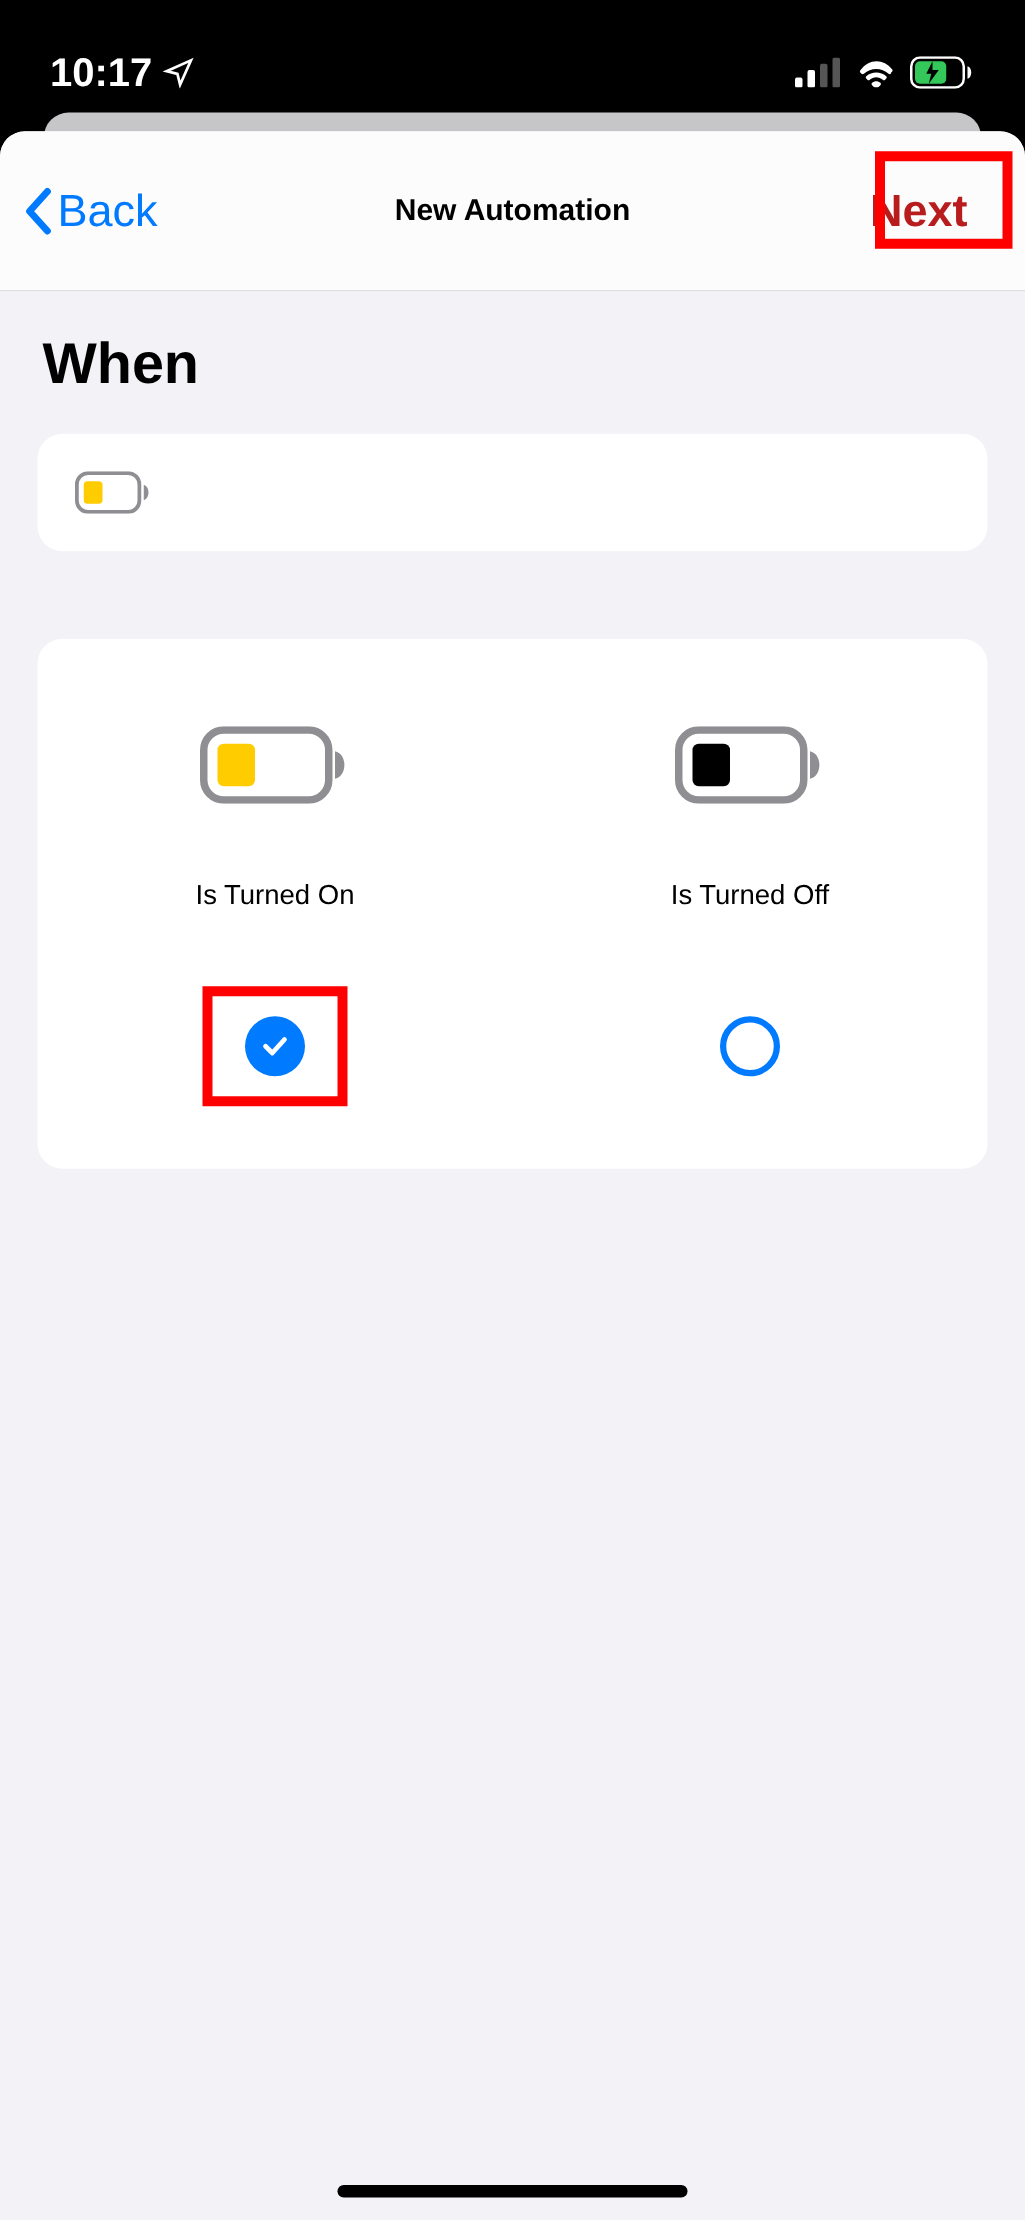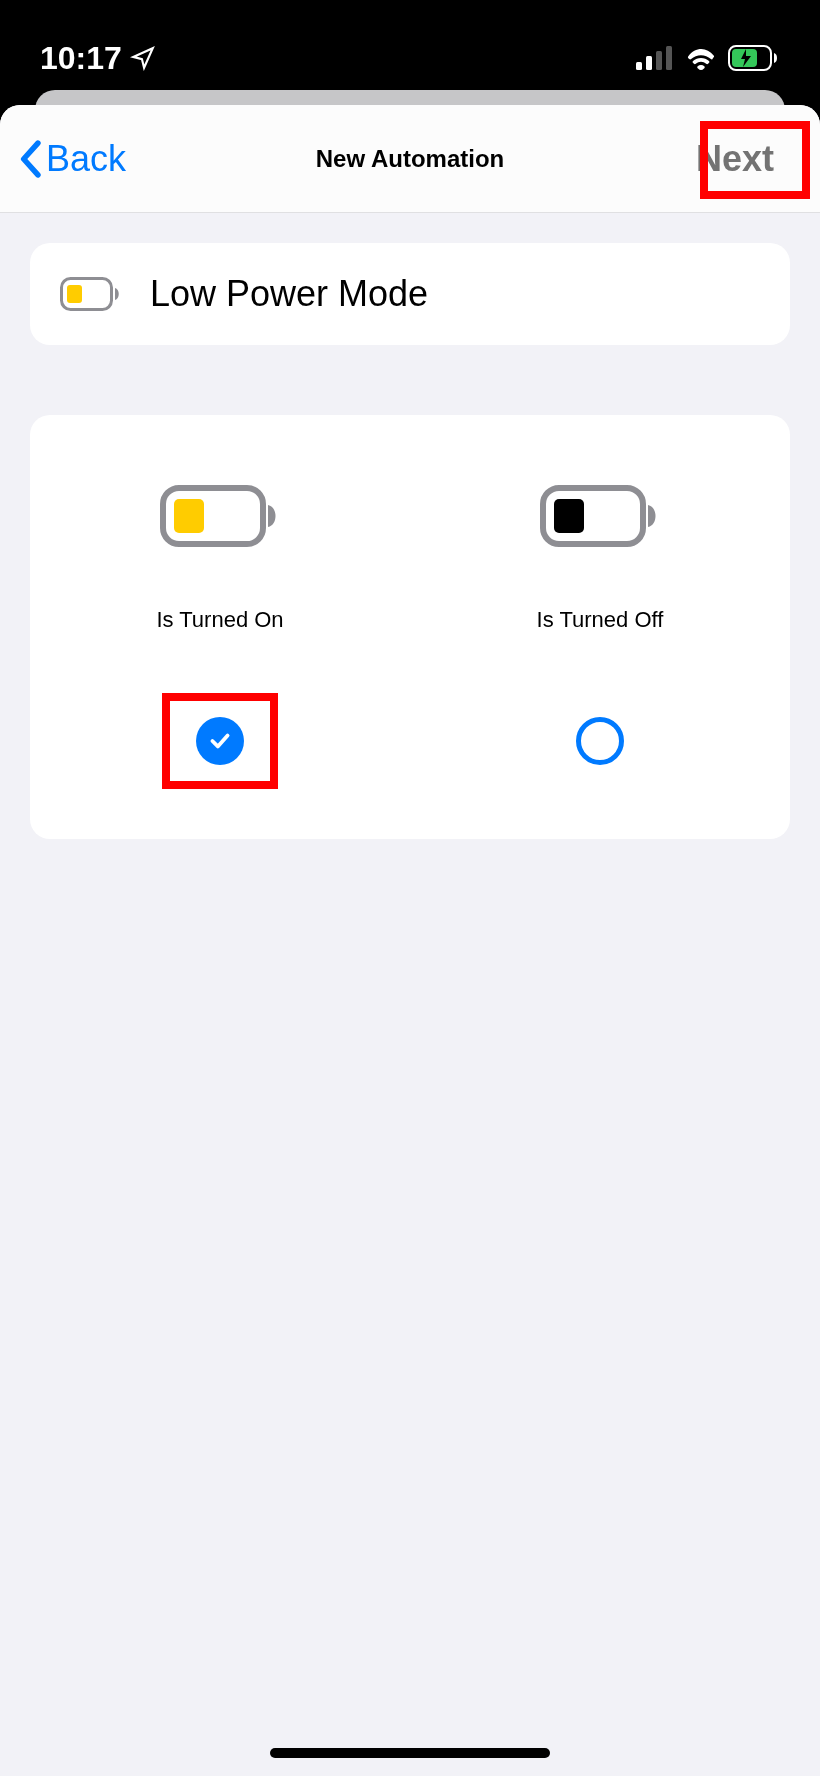--- a/index.html
+++ b/index.html
@@ -50,21 +50,21 @@
       position: absolute;
       top: 105px;
       left: 0;
       right: 0;
       bottom: 0;
       background: #f2f2f7;
       border-radius: 20px 20px 0 0;
       overflow: hidden;
     }
     .nav-bar {
-      height: 108px;
+      height: 128px;
       background: #fcfcfc;
       border-bottom: 1px solid #e0e0e2;
       display: flex;
       align-items: center;
       justify-content: space-between;
       padding: 0 18px;
       position: relative;
     }
     .nav-back {
       display: flex;
@@ -75,21 +75,21 @@
     }
     .nav-title {
       position: absolute;
       left: 50%;
       transform: translateX(-50%);
       font-size: 24px;
       font-weight: 600;
       color: #000;
     }
     .nav-next {
-      color: #737373;
+      color: #b91c1c;
       font-size: 36px;
       font-weight: 600;
       padding: 6px 28px;
     }
     .content {
       padding: 30px 30px;
     }
     .section-title {
       font-size: 46px;
       font-weight: 700;
@@ -207,28 +207,28 @@
         <path d="M12 2 L3 12 L12 22" stroke="#007aff" stroke-width="3.5" stroke-linecap="round" stroke-linejoin="round"></path>
       </svg>
       <span>Back</span>
     </div>
     <div class="nav-title">New Automation</div>
     <div class="nav-next">Next</div>
     <div class="next-highlight"></div>
   </div>
 
   <div class="content">
+    <div class="section-title">When</div>
 
     <div class="card">
       <svg width="60" height="34" viewBox="0 0 60 34">
         <rect x="1.5" y="1.5" width="50" height="31" rx="9" stroke="#8e8e93" stroke-width="3" fill="none"></rect>
         <rect x="7" y="8" width="15" height="18" rx="3" fill="#ffcc00"></rect>
         <path d="M55 11 C60 12 60 22 55 23 Z" fill="#8e8e93"></path>
       </svg>
-      <span class="card-label">Low Power Mode</span>
     </div>
 
     <div class="options-card">
       <div class="option">
         <svg width="120" height="62" viewBox="0 0 120 62">
           <rect x="3" y="3" width="100" height="56" rx="16" stroke="#8e8e93" stroke-width="6" fill="none"></rect>
           <rect x="14" y="14" width="30" height="34" rx="5" fill="#ffcc00"></rect>
           <path d="M108 20 C118 22 118 40 108 42 Z" fill="#8e8e93"></path>
         </svg>
         <span class="option-label">Is Turned On</span>

